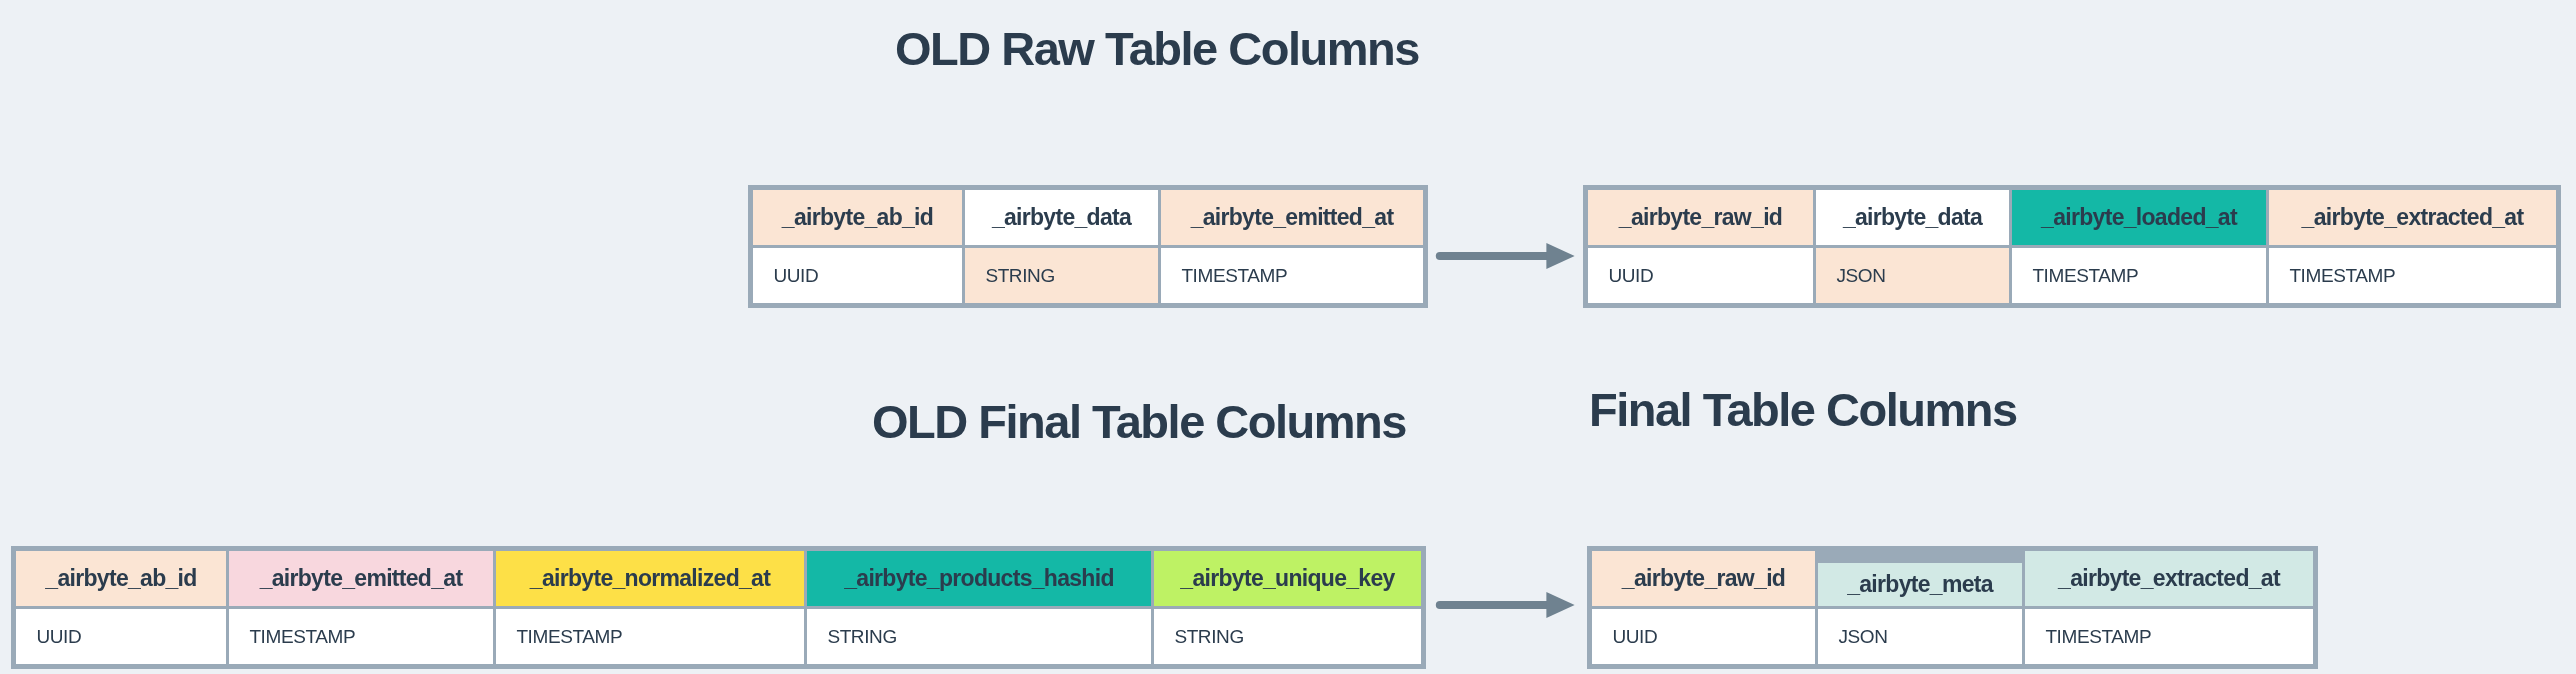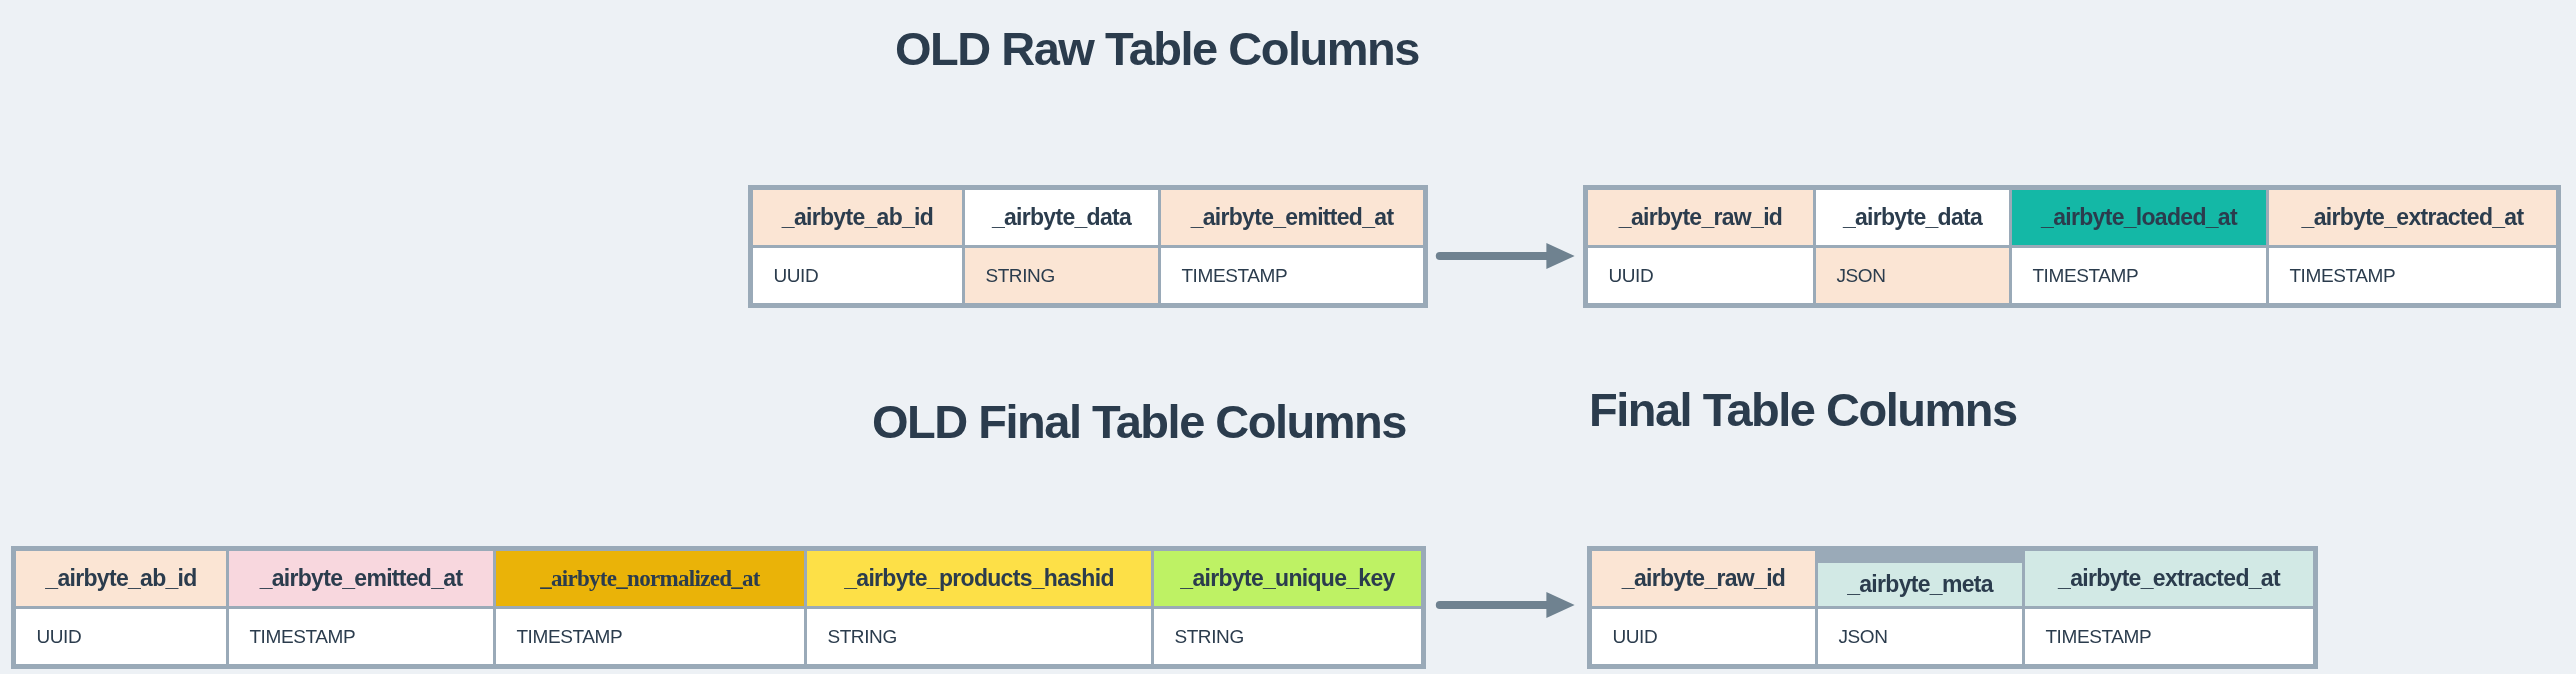--- a/index.html
+++ b/index.html
@@ -94,22 +94,22 @@
     <div class="cell th" style="background: rgb(251, 229, 212);">_airbyte_extracted_at</div>
     <div class="cell td" style="background: rgb(255, 255, 255);">UUID</div>
     <div class="cell td" style="background: rgb(251, 229, 212);">JSON</div>
     <div class="cell td" style="background: rgb(255, 255, 255);">TIMESTAMP</div>
     <div class="cell td" style="background: rgb(255, 255, 255);">TIMESTAMP</div>
   </div>
 
   <div class="tbl t-old-final">
     <div class="cell th" style="background: rgb(251, 229, 212);">_airbyte_ab_id</div>
     <div class="cell th" style="background: rgb(248, 215, 222);">_airbyte_emitted_at</div>
-    <div class="cell th" style="background: #eab308; font-family: Liberation Serif, serif;">_airbyte_normalized_at</div>
-    <div class="cell th" style="background: #fde047;">_airbyte_products_hashid</div>
+    <div class="cell th" style="background: #fde047;">_airbyte_normalized_at</div>
+    <div class="cell th" style="background: #14b8a6;">_airbyte_products_hashid</div>
     <div class="cell th" style="background: #bef264;">_airbyte_unique_key</div>
     <div class="cell td" style="background: rgb(255, 255, 255);">UUID</div>
     <div class="cell td" style="background: rgb(255, 255, 255);">TIMESTAMP</div>
     <div class="cell td" style="background: rgb(255, 255, 255);">TIMESTAMP</div>
     <div class="cell td" style="background: rgb(255, 255, 255);">STRING</div>
     <div class="cell td" style="background: rgb(255, 255, 255);">STRING</div>
   </div>
 
   <svg class="arrow arrow-2" viewBox="0 0 200 60">
     <line x1="8" y1="30" x2="160" y2="30" stroke="#6f8290" stroke-width="11" stroke-linecap="round"></line>

